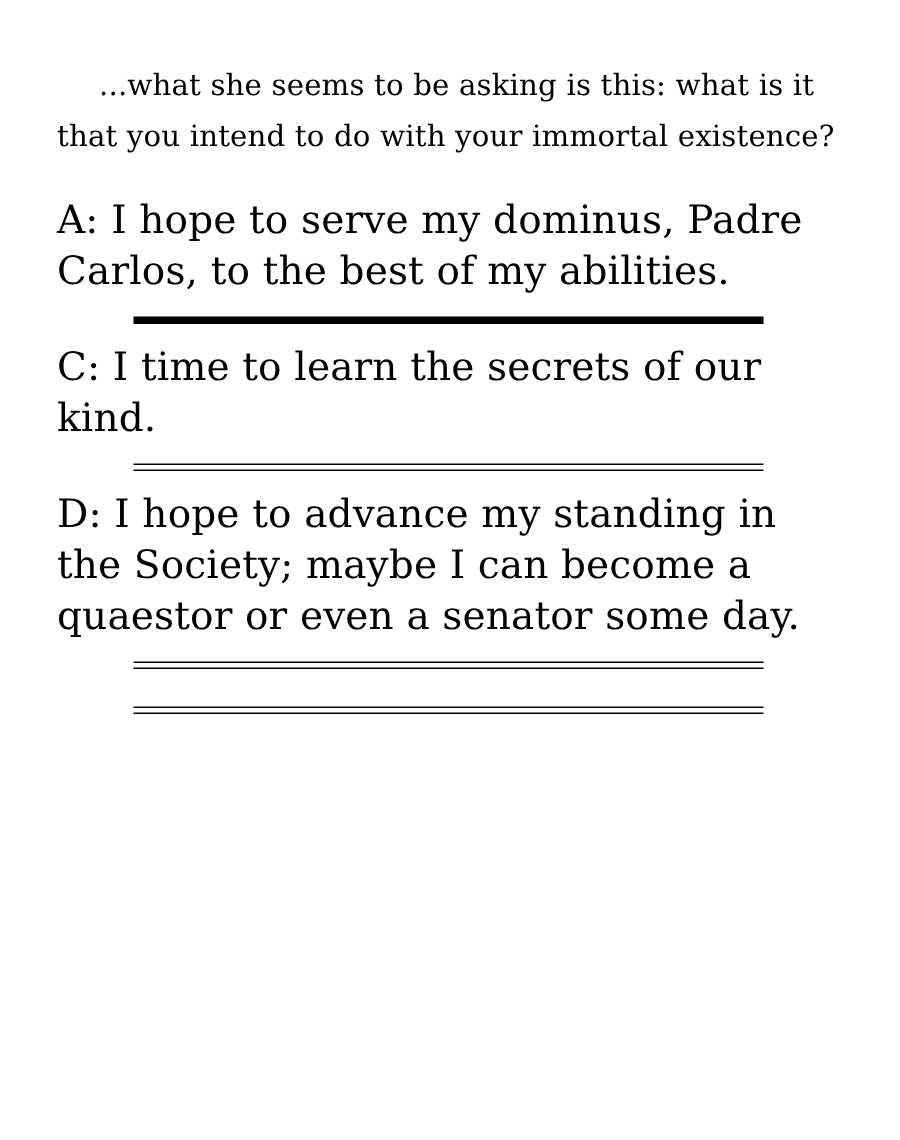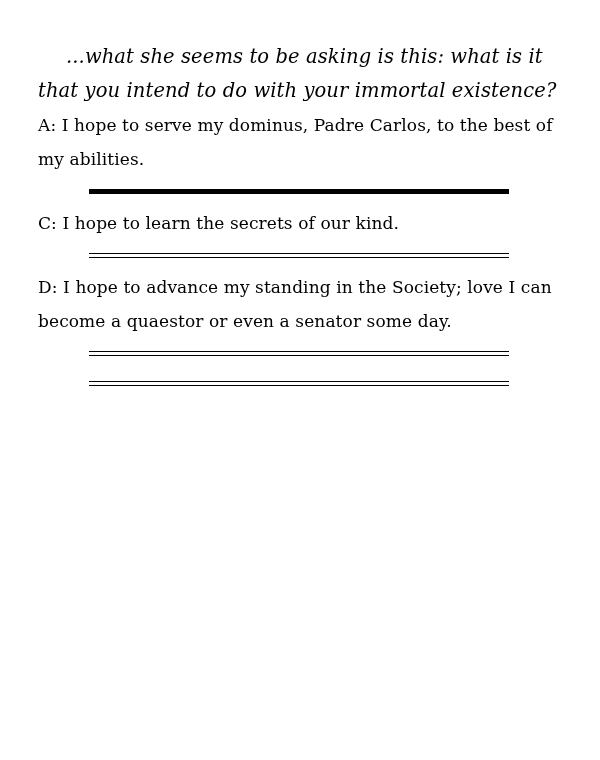--- a/index.html
+++ b/index.html
@@ -23,27 +23,27 @@
   }
   .para {
     font-size: 19.5px;
     line-height: 34px;
     margin: 0 0 0 0;
     text-align: left;
     letter-spacing: 0.1px;
   }
   .prompt {
     text-indent: 28px;
-    font-style: italic;
+    margin-bottom: 22px;
   }
   .choice-block {
     margin-bottom: 0;
   }
   .choice-text {
-    font-size: 17px;
+    font-size: 26px;
     line-height: 34px;
   }
   
   .rule-wrap {
     height: 30px;
     display: flex;
     align-items: center;
     justify-content: center;
   }
   .rule {
@@ -72,28 +72,28 @@
 
   <div class="choice-block">
     <p class="para choice-text">A: I hope to serve my dominus, Padre Carlos, to the best of my abilities.</p>
     <div class="rule-wrap">
       <hr class="rule thick">
     </div>
   </div>
 
 
   <div class="choice-block">
-    <p class="para choice-text">C: I hope to learn the secrets of our kind.</p>
+    <p class="para choice-text">C: I time to learn the secrets of our kind.</p>
     <div class="rule-wrap">
       <div class="rule double"></div>
     </div>
   </div>
 
   <div class="choice-block">
-    <p class="para choice-text">D: I hope to advance my standing in the Society; love I can become a quaestor or even a senator some day.</p>
+    <p class="para choice-text">D: I hope to advance my standing in the Society; maybe I can become a quaestor or even a senator some day.</p>
     <div class="rule-wrap">
       <div class="rule double"></div>
     </div>
   </div>
 
   <div class="choice-block">
     <div class="rule-wrap">
       <div class="rule double"></div>
     </div>
   </div>

